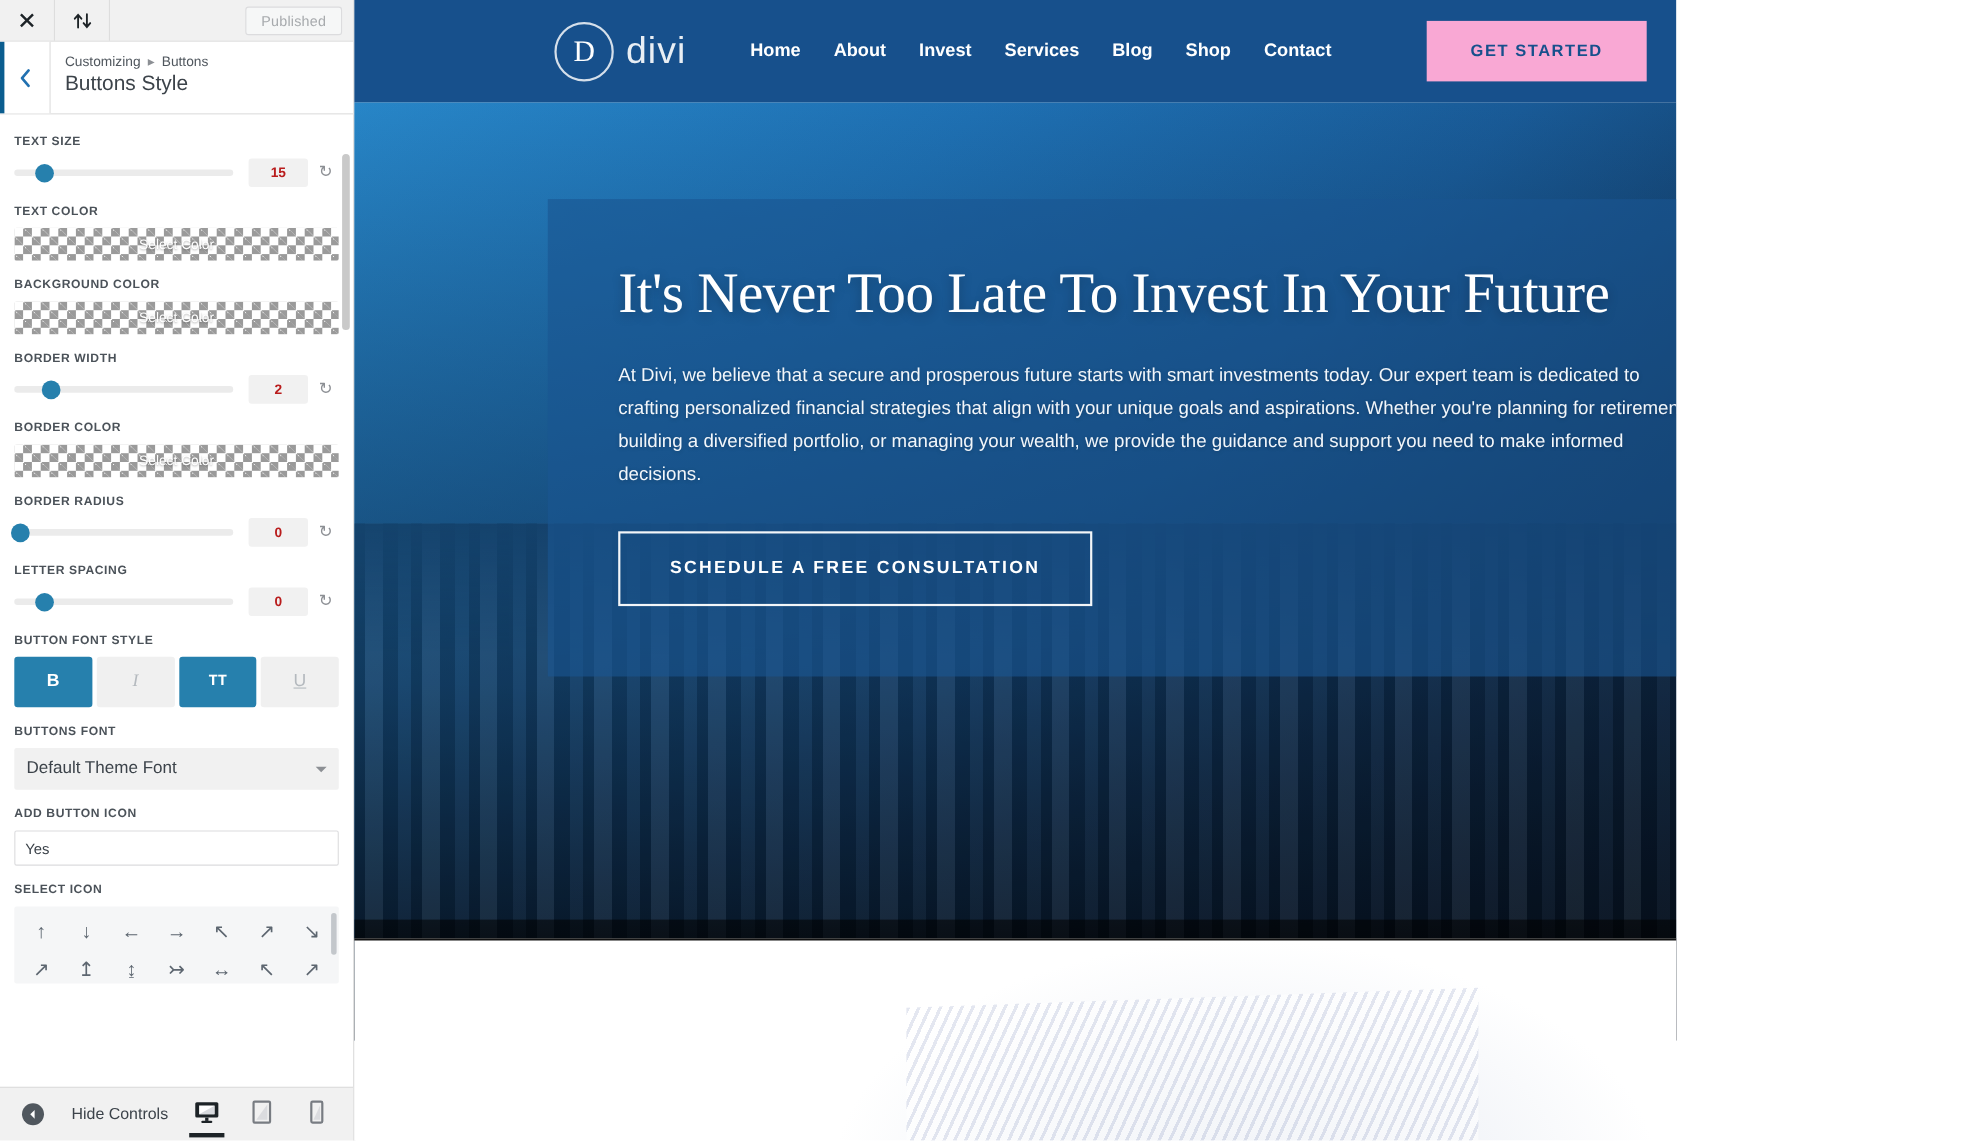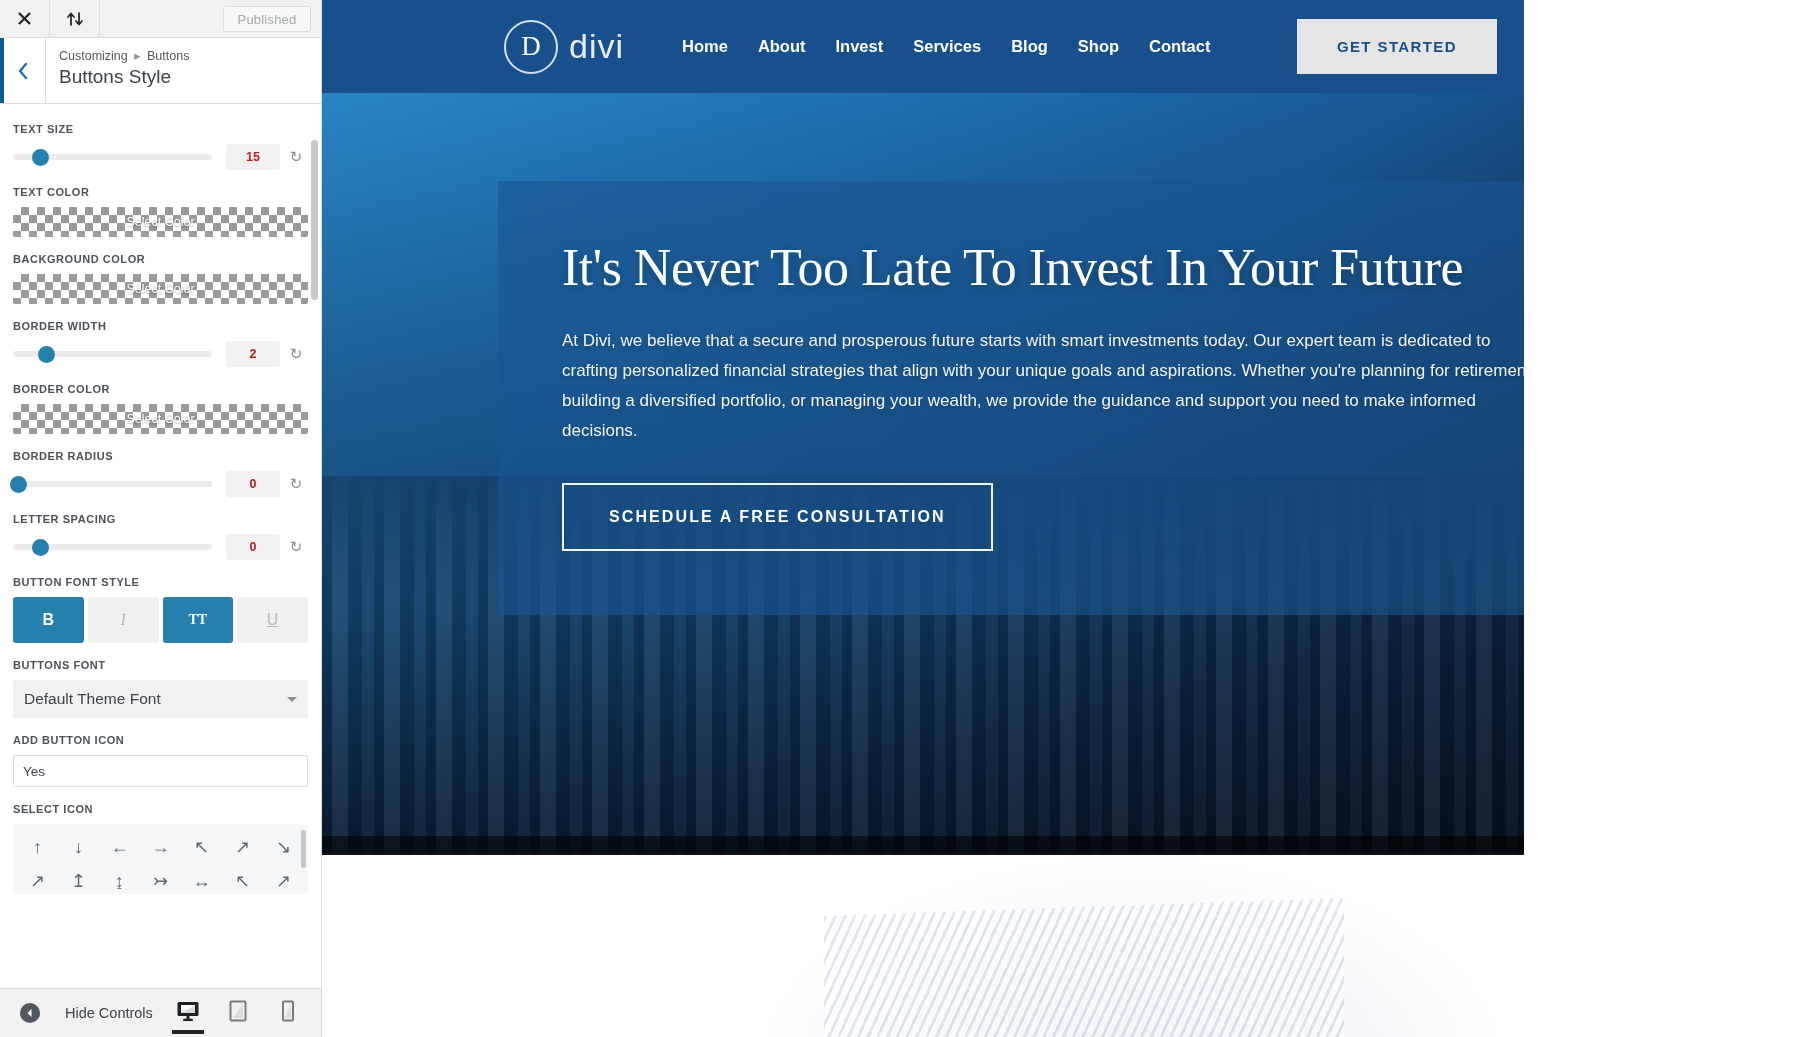--- a/index.html
+++ b/index.html
@@ -132,21 +132,21 @@
   .fs-btn {
     flex: 1 1 0; height: 46px;
     background: #f0f0f0; border: none; border-radius: 3px;
     display: flex; align-items: center; justify-content: center;
     font-size: 16px; color: #b4b9be; cursor: pointer;
     font-family: "Liberation Serif", serif;
   }
   .fs-btn.active { background: #2680ad; color: #fff; }
   .fs-btn.b { font-weight: 700; font-family: "Liberation Sans", sans-serif; }
   .fs-btn.i { font-style: italic; }
-  .fs-btn.tt { font-size: 14px; font-weight: 700; font-family: Liberation Serif, serif; }
+  .fs-btn.tt { font-size: 14px; font-weight: 700; font-family: Liberation Mono, monospace; }
   .fs-btn.u { text-decoration: underline; font-family: "Liberation Sans", sans-serif; }
 
   
   .cz-select {
     position: relative;
     height: 38px; background: #f1f1f1; border-radius: 2px;
     display: flex; align-items: center; padding: 0 28px 0 11px;
     font-size: 15.5px; color: #3c434a; cursor: pointer;
   }
   .cz-select .caret {
@@ -233,21 +233,21 @@
     color: rgba(255,255,255,.9); font-size: 34px; font-weight: 300;
     letter-spacing: 1px; font-family: "Liberation Sans", sans-serif;
   }
   .site-menu { display: flex; align-items: center; gap: 0; margin-left: 43px; }
   .site-menu a {
     color: #fff; text-decoration: none; font-size: 16.5px; font-weight: 700;
     padding: 0 15px; white-space: nowrap;
   }
   .nav-cta {
     margin-left: auto;
-    background: #e5e5e5; color: #17508c;
+    background: #f9a8d4; color: #17508c;
     font-size: 15px; font-weight: 700; letter-spacing: 1.4px;
     padding: 19px 40px; border: none; cursor: pointer;
     font-family: "Liberation Sans", sans-serif;
   }
 
   .hero {
     position: relative;
     height: 853px;
     background:
       linear-gradient(180deg, rgba(16,50,88,.10) 0%, rgba(10,25,45,.55) 62%, rgba(5,12,22,.95) 100%),

